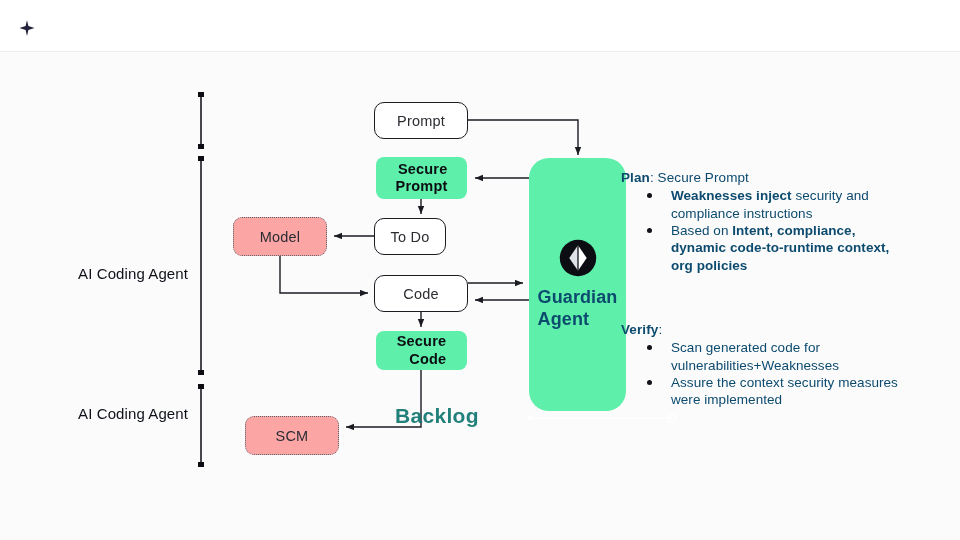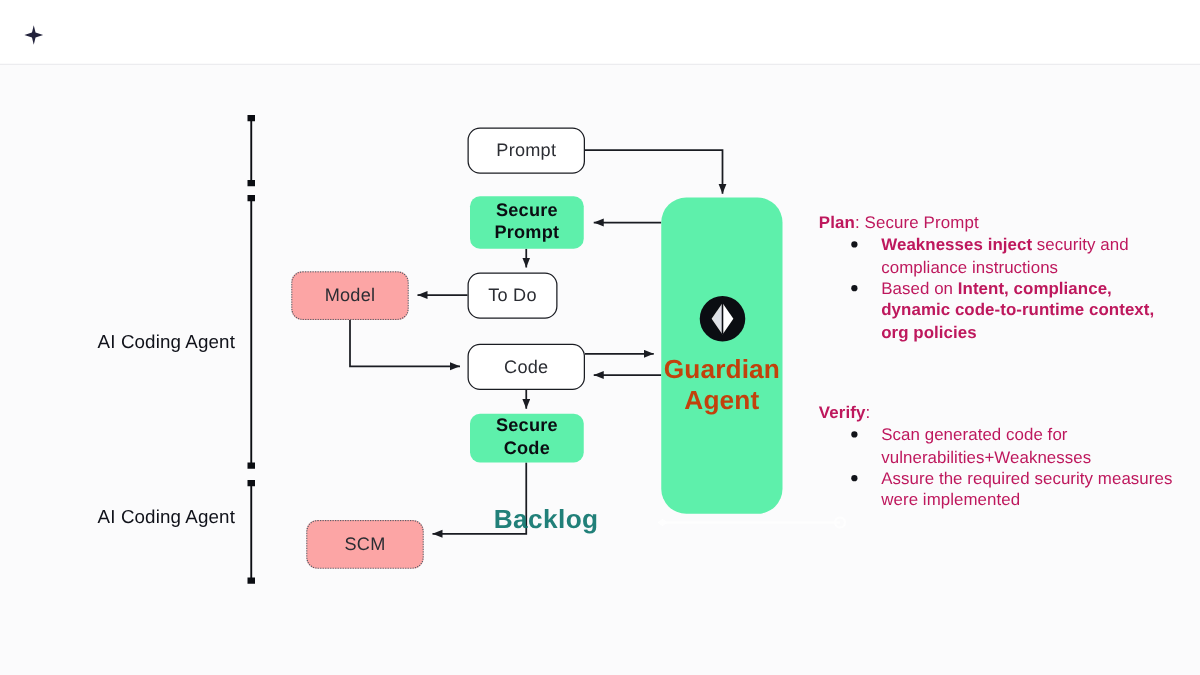--- a/index.html
+++ b/index.html
@@ -72,21 +72,21 @@
   #lane-agent      { left: 20px; top: 265px;  width: 168px; }
   #lane-humanagent { left: 20px; top: 405px;  width: 168px; }
 
   
   .node {
     position: absolute;
     box-sizing: border-box;
     display: flex;
     align-items: center;
     justify-content: center;
-    text-align: center;
+    text-align: right;
     border-radius: 10px;
     font-size: 14.5px;
     letter-spacing: .2px;
   }
   .node.plain {
     background: #ffffff;
     border: 1.4px solid #1a1c22;
     color: #2b2d33;
     font-weight: 400;
   }
@@ -123,34 +123,34 @@
     display: flex;
     flex-direction: column;
     align-items: center;
     justify-content: center;
   }
   #guardian .logo {
     width: 38px; height: 38px;
     margin-bottom: 10px;
   }
   #guardian .ga-title {
-    font-size: 21px;
+    font-size: 18px;
     font-weight: 700;
-    color: #c2410c;
-    text-align: center;
+    color: #0c4a6e;
+    text-align: left;
     line-height: 1.18;
     letter-spacing: .1px;
   }
 
   
   .panel {
     position: absolute;
-    left: 655px;
+    left: 621px;
     width: 290px;
-    color: #be185d;
+    color: #0c4a6e;
   }
   #panel-plan   { top: 169px; }
   #panel-verify { top: 321px; }
   .panel .head {
     font-size: 13.5px;
     line-height: 1.28;
     margin: 0 0 1px 0;
     letter-spacing: .1px;
   }
   .panel .head b { font-weight: 700; }
@@ -343,18 +343,18 @@
 
   <div class="panel" id="panel-verify">
     <p class="head">
       <b>Verify</b><span>:</span>
     </p>
     <ul>
       <li>
         <span>Scan generated code for vulnerabilities+Weaknesses</span>
       </li>
       <li>
-        <span>Assure the required security measures were implemented</span>
+        <span>Assure the context security measures were implemented</span>
       </li>
     </ul>
   </div>
 
 </div>
 
 </body></html>

